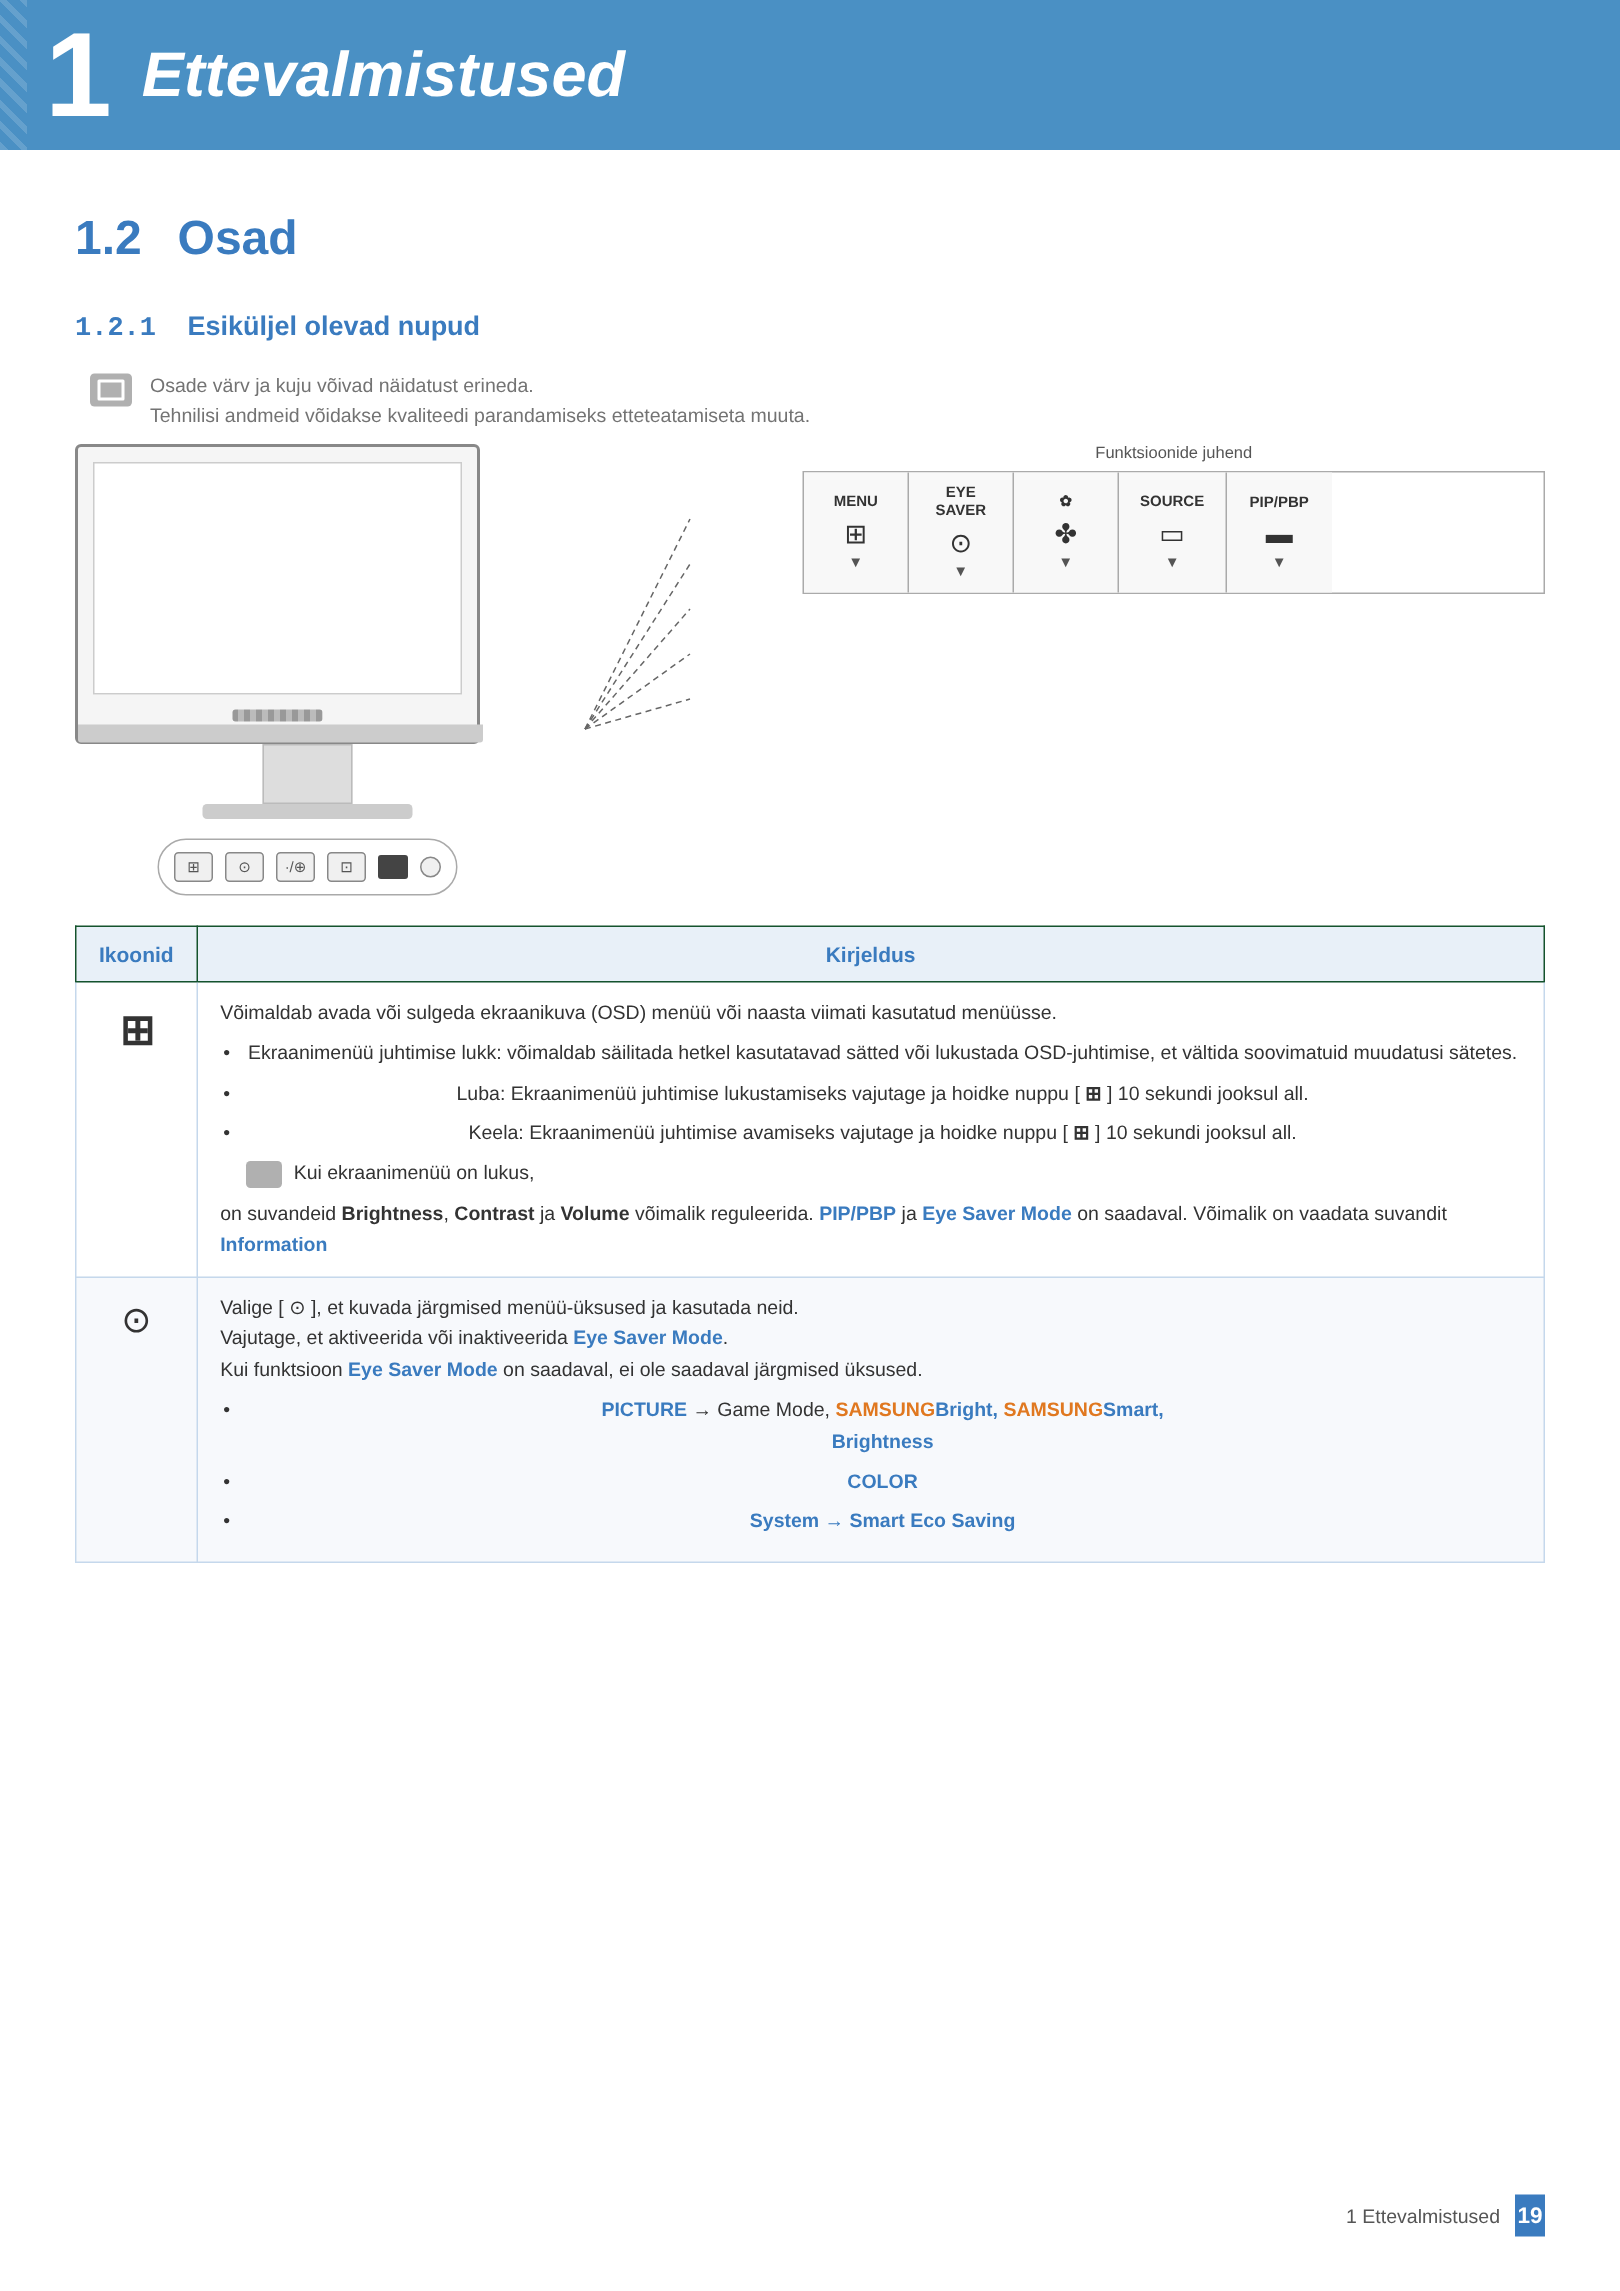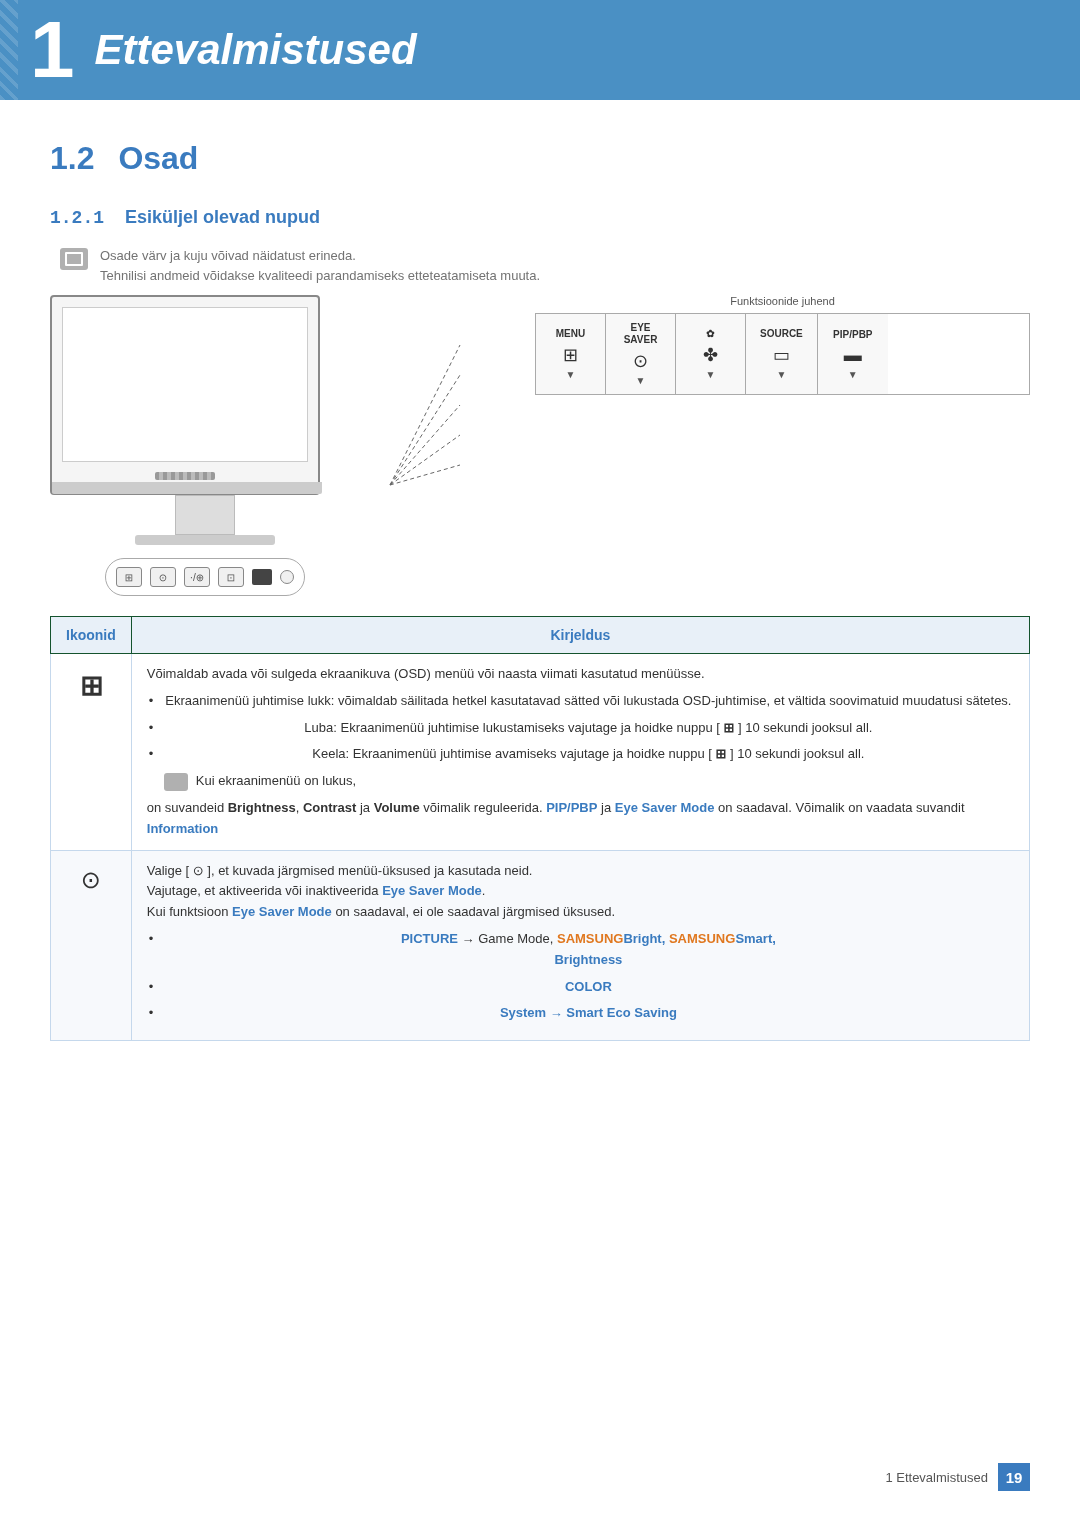--- a/index.html
+++ b/index.html
@@ -328,21 +328,21 @@
       right: 50px;
       font-size: 13px;
       color: #555;
       display: flex;
       align-items: center;
       gap: 10px;
     }
     .page-num-box {
       background: #3a7bbf;
       color: #fff;
-      width: 32px;
+      width: 20px;
       height: 28px;
       display: flex;
       align-items: center;
       justify-content: center;
       font-weight: bold;
       font-size: 15px;
     }
 
     
     .diagram-wrapper {

